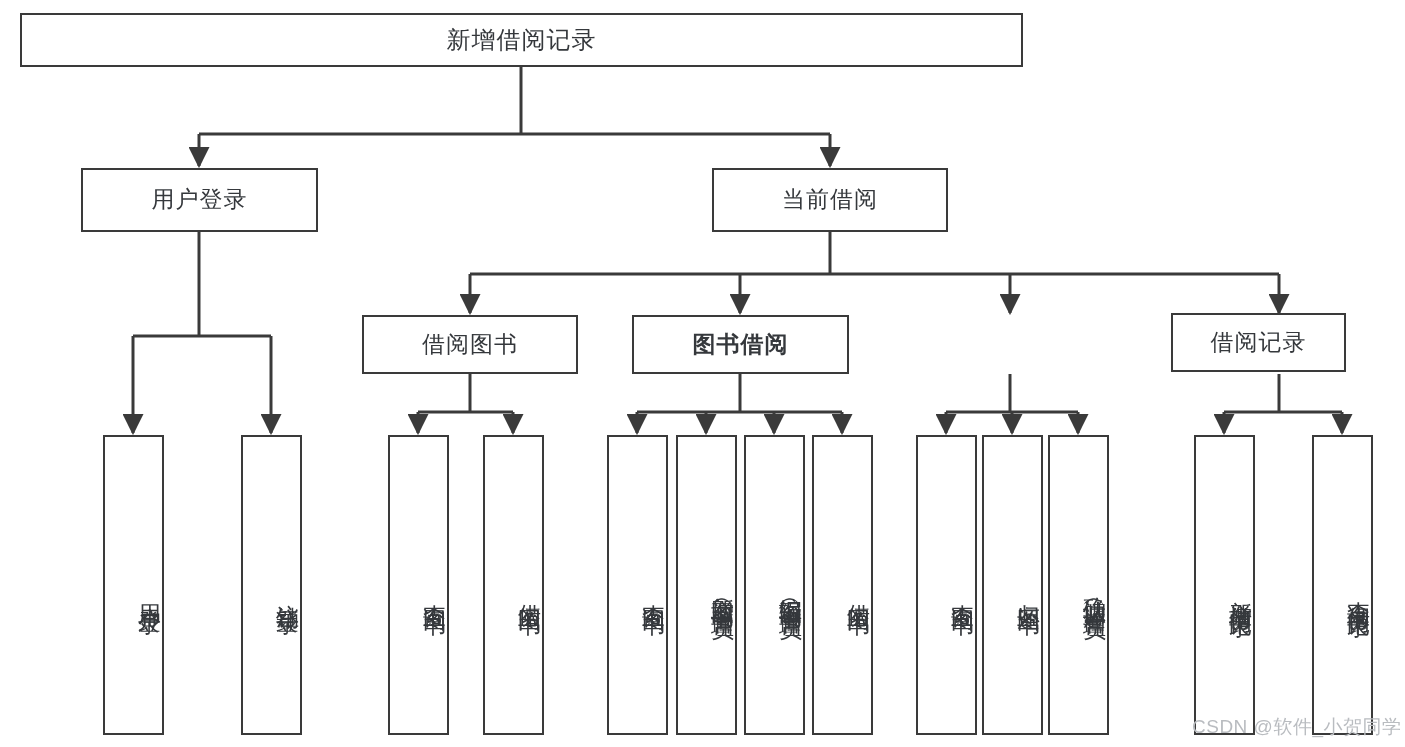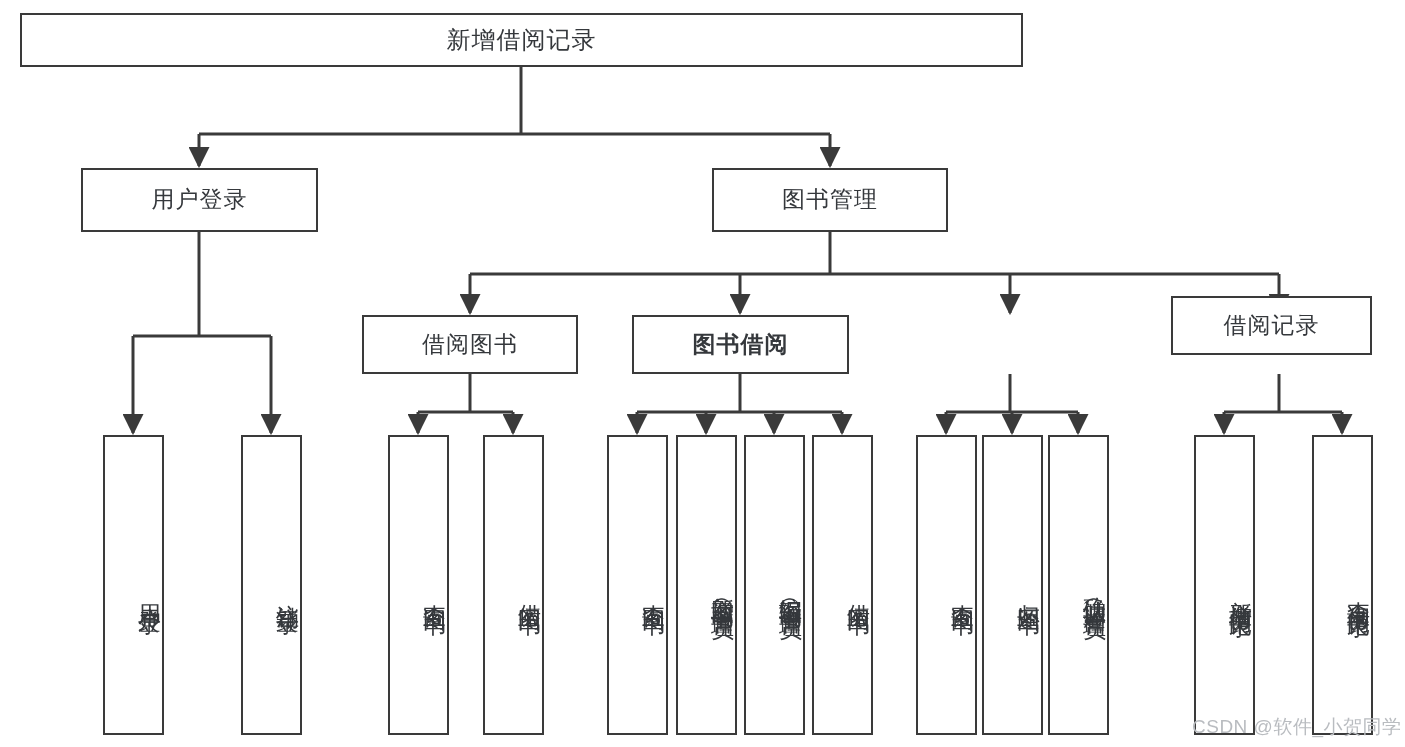--- a/index.html
+++ b/index.html
@@ -120,28 +120,28 @@
       <path d="M 1224 412 L 1342 412"></path>
       <path d="M 1224 412 L 1224 433" marker-end="url(#arw)"></path>
       <path d="M 1342 412 L 1342 433" marker-end="url(#arw)"></path>
     </g>
   </svg>
 
   <div class="node h root" style="left:20px; top:13px; width:1003px; height:54px;">新增借阅记录</div>
 
   <div class="node h" style="left:81px; top:168px; width:237px; height:64px;">用户登录</div>
 
-  <div class="node h" style="left:712px; top:168px; width:236px; height:64px;">图书管理</div>
+  <div class="node h" style="left:712px; top:168px; width:236px; height:64px;">当前借阅</div>
 
   <div class="node h" style="left:362px; top:315px; width:216px; height:59px;">借阅图书</div>
 
   <div class="node h" style="left:632px; top:315px; width:217px; height:59px;font-weight:bold;">图书借阅</div>
 
 
-  <div class="node h" style="left:1171px; top:296px; width:201px; height:59px;">借阅记录</div>
+  <div class="node h" style="left:1171px; top:313px; width:175px; height:59px;">借阅记录</div>
 
   <div class="node v" style="left:103px; top:435px; width:61px; height:300px;">用户登录</div>
 
   <div class="node v" style="left:241px; top:435px; width:61px; height:300px;">注销登录</div>
 
   <div class="node v" style="left:388px; top:435px; width:61px; height:300px;">查询图书</div>
 
   <div class="node v" style="left:483px; top:435px; width:61px; height:300px;">借阅图书</div>
 
   <div class="node v" style="left:607px; top:435px; width:61px; height:300px;">查询图书</div>

